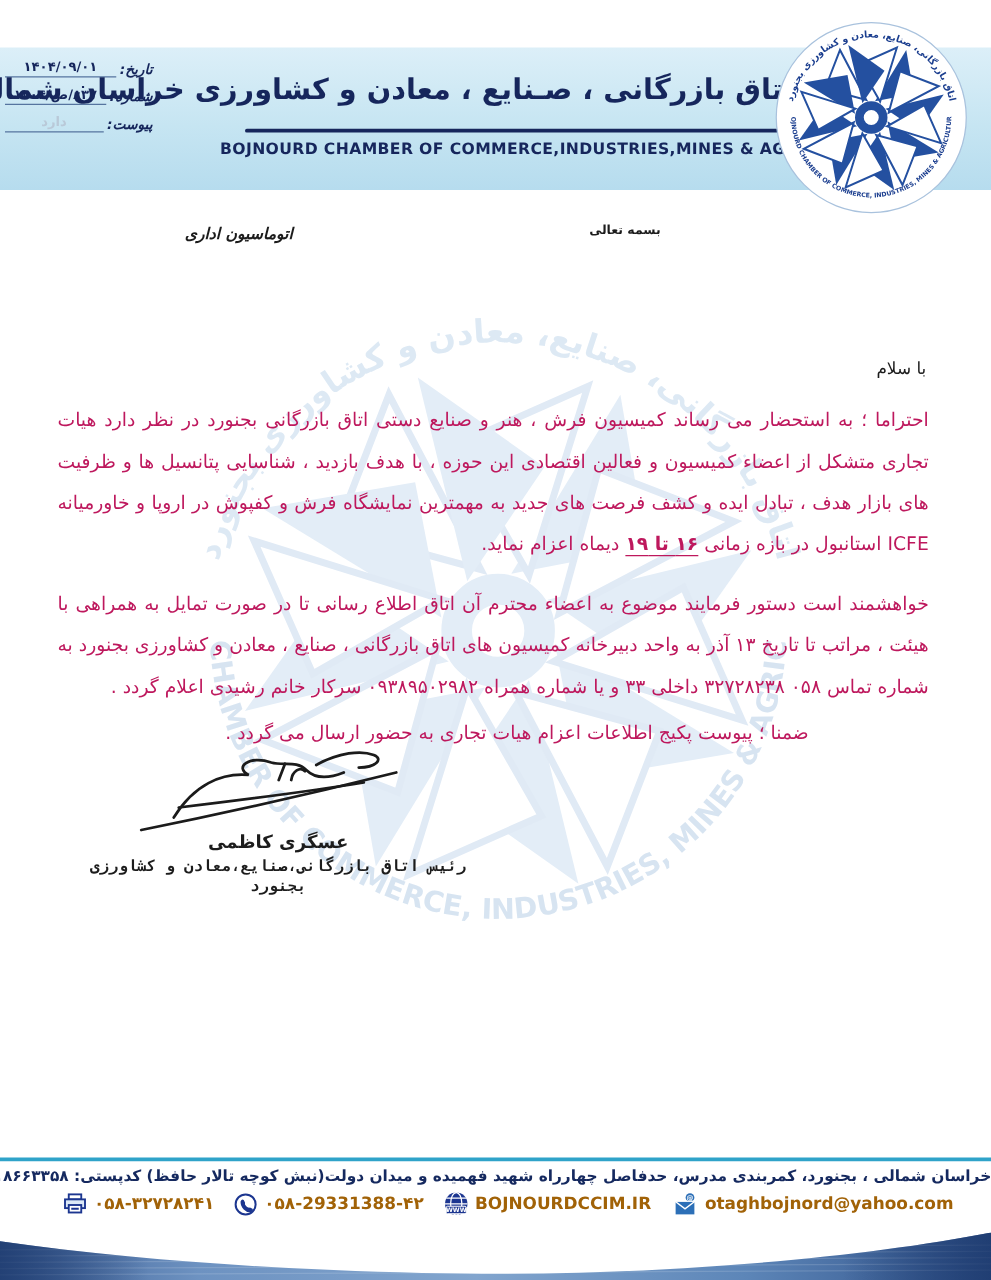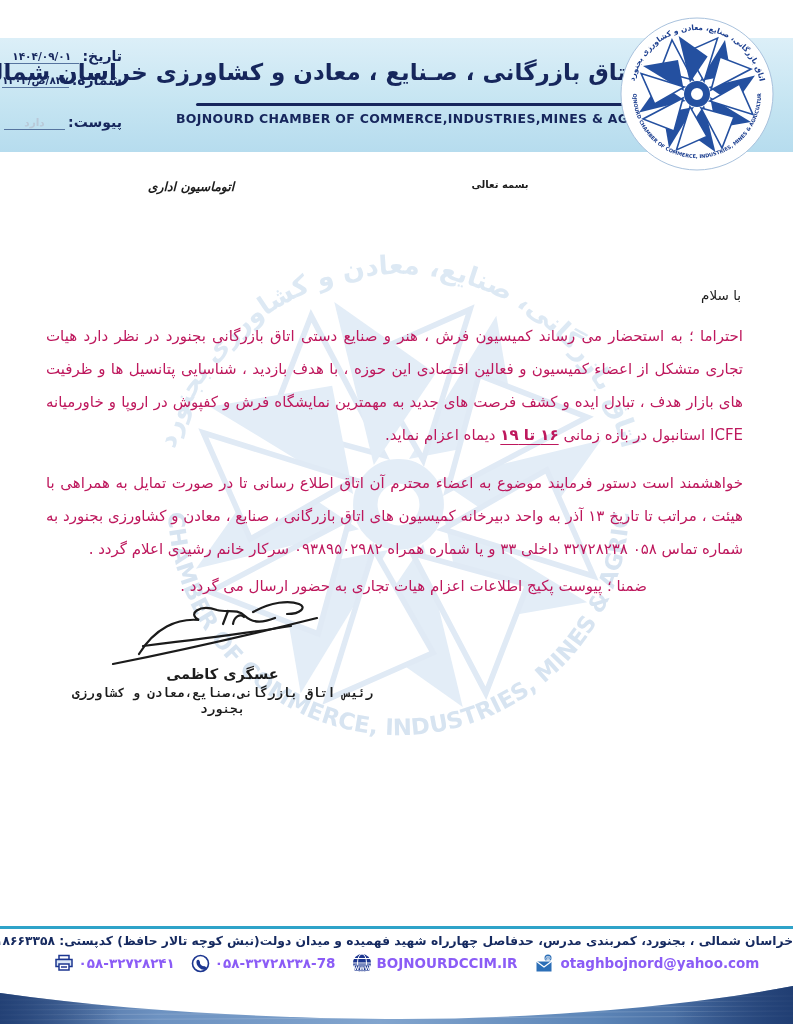--- a/index.html
+++ b/index.html
@@ -11,24 +11,24 @@
   
   .band{position:absolute;top:38px;left:0;right:0;height:114px;z-index:1;
     background:linear-gradient(180deg,#dceff8 0%,#c6e5f2 55%,#b6dcee 100%);}
   .fa-title{top:54px;left:122px;width:512px;text-align:center;direction:rtl;
     font-size:23px;font-weight:bold;color:#16265c;line-height:1.6;white-space:nowrap;}
   .head-rule{top:103px;left:196px;width:442px;height:3px;background:#16265c;border-radius:2px;}
   .en-title{top:111px;left:176px;width:482px;text-align:center;font-size:12.5px;
     font-weight:bold;color:#16265c;letter-spacing:.3px;white-space:nowrap;}
   .meta{top:48px;left:4px;width:118px;direction:rtl;}
   .meta-row{display:flex;align-items:flex-end;gap:3px;margin-bottom:8px;}
-  .meta-label{font-size:14px;font-weight:bold;color:#16265c;white-space:nowrap;}
+  .meta-label{font-size:11px;font-weight:bold;font-style:italic;color:#16265c;white-space:nowrap;}
   .meta-value{flex:1;font-size:10.5px;font-weight:bold;color:#16265c;text-align:center;
     border-bottom:1.5px solid #56749f;padding-bottom:1px;white-space:nowrap;}
-  .meta-value.faint{color:#b9c9d8;margin-top:20px;}
+  .meta-value.faint{color:#b9c9d8;}
   .logo{top:14px;right:18px;width:156px;height:160px;}
   
   .watermark{top:232px;left:126px;width:545px;height:545px;z-index:0;pointer-events:none;}
   
   .bismillah{top:179px;left:420px;width:160px;text-align:center;font-size:10px;font-weight:bold;direction:rtl;}
   .automation{top:179px;left:136px;width:110px;text-align:center;font-size:12.5px;font-weight:bold;direction:rtl;font-style:italic;}
   .addressee{top:230px;right:24px;width:446px;text-align:center;direction:rtl;
     font-size:19px;font-weight:bold;color:#0d0d0d;}
   .salam{top:287px;right:52px;font-size:13.5px;direction:rtl;}
   .body-text{top:320px;left:46px;right:50px;direction:rtl;text-align:justify;
@@ -43,21 +43,21 @@
   .sig-name{font-size:14.5px;font-weight:bold;margin-top:-8px;}
   .sig-role{font-size:12.5px;font-weight:bold;margin-top:3px;font-family:Liberation Mono, monospace;}
   
   .cc{top:805px;right:46px;width:600px;direction:rtl;text-align:right;font-size:13.5px;line-height:2.5;color:#141414;}
   
   .footer{position:absolute;left:0;right:0;bottom:0;height:95px;background:#ffffff;
     border-top:3px solid #2fa3c9;z-index:3;}
   .footer-address{margin-top:5px;text-align:center;direction:rtl;font-size:12.3px;
     font-weight:bold;color:#15295f;white-space:nowrap;}
   .footer-contacts{margin-top:5px;display:flex;direction:ltr;justify-content:center;
-    align-items:center;gap:16px;font-size:13.5px;font-weight:bold;color:#8b5cf6;position:relative;z-index:4;padding-left:20px;}
+    align-items:center;gap:16px;font-size:13.5px;font-weight:bold;color:#a16207;position:relative;z-index:4;padding-left:20px;}
   .contact-item{display:flex;align-items:center;gap:5px;white-space:nowrap;}
   .wave{position:absolute;left:0;bottom:0;width:100%;height:38px;display:block;}
 </style>
 </head>
 <body>
 
 <div class="page">
 
   <div class="band"></div>
 
@@ -178,21 +178,21 @@
             <line x1="7" y1="13" x2="13" y2="13"></line>
           </g>
         </svg>
         <span>۰۵۸-۳۲۷۲۸۲۴۱</span>
       </span>
       <span class="contact-item">
         <svg width="19" height="19" viewBox="0 0 19 19">
           <circle cx="9.5" cy="9.5" r="8" fill="none" stroke="#1c3690" stroke-width="1.6"></circle>
           <path d="M5.5 7 q1 -2 2.5 -1 l1 2 q-.5 1.5 1 3 t3 1 l2 1 q1 1.5 -1 2.5 q-3 1 -6 -2 t-2.5 -6.5 Z" fill="#1c3690"></path>
         </svg>
-        <span>۰۵۸-۳۲۷۲۸۲۳۸-78</span>
+        <span>۰۵۸-29331388-۴۲</span>
       </span>
       <span class="contact-item">
         <svg width="20" height="20" viewBox="0 0 20 20">
           <circle cx="10" cy="10" r="9" fill="#1c3690"></circle>
           <g stroke="#ffffff" stroke-width="1" fill="none">
             <ellipse cx="10" cy="10" rx="4.5" ry="9"></ellipse>
             <line x1="1" y1="10" x2="19" y2="10"></line>
             <line x1="2" y1="5.5" x2="18" y2="5.5"></line>
           </g>
           <rect x="2" y="12" width="16" height="6" rx="1" fill="#1c3690" stroke="#ffffff" stroke-width="0.8"></rect>

